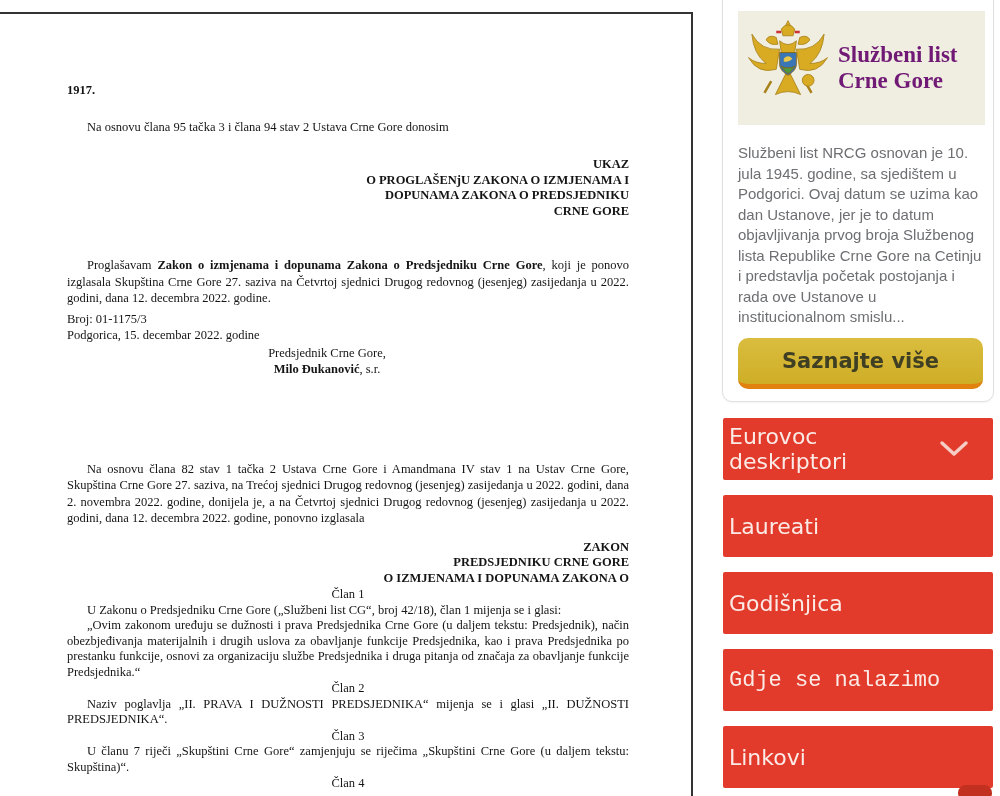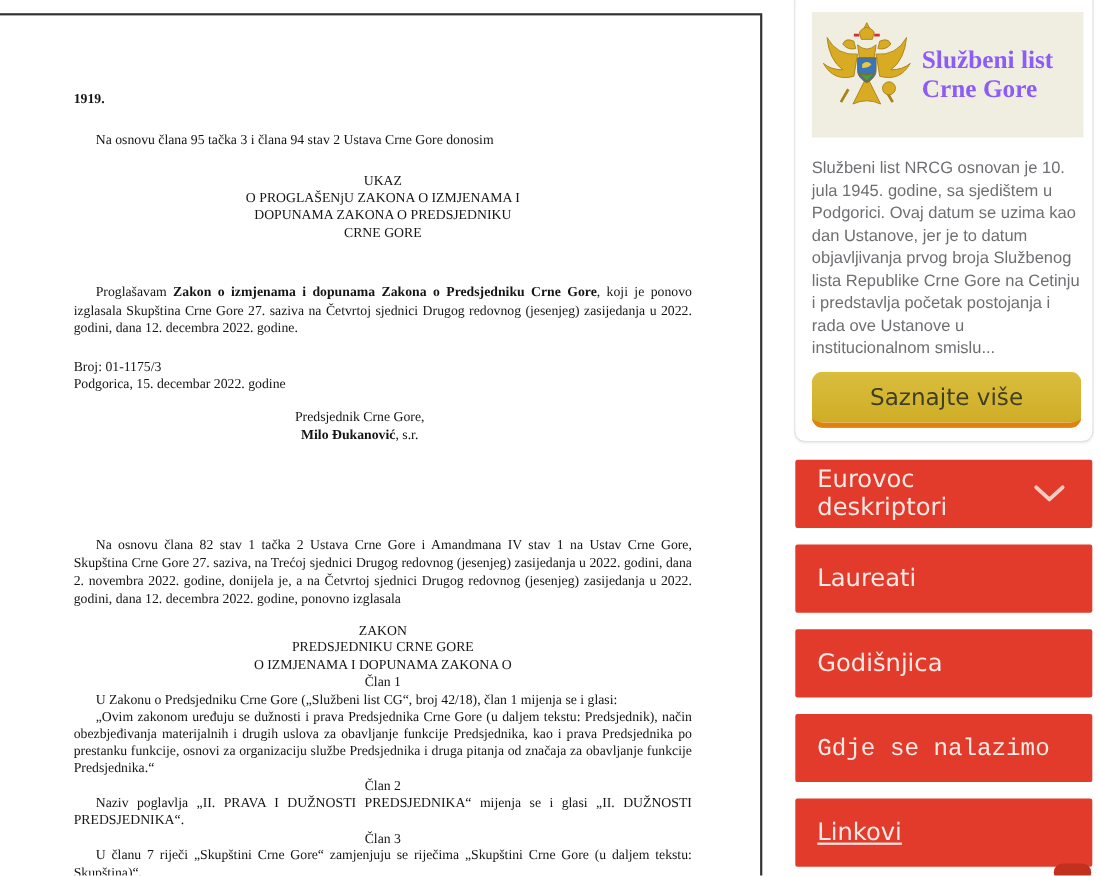--- a/index.html
+++ b/index.html
@@ -8,66 +8,66 @@
 
   
   .doc-page { position:absolute; left:-3px; top:12px; width:696px; height:900px;
               background:#ffffff; border:2px solid #333333; }
   .doc-content { padding:68px 62px 0 68px; font-family:"Liberation Serif","DejaVu Serif",serif;
                  font-size:12.5px; line-height:16.5px; color:#151515; }
   .doc-num   { font-weight:bold; }
   .ind       { text-indent:20px; }
   .just      { text-align:justify; }
   .p-intro   { margin-top:20px; }
-  .h-center  { text-align:center; font-weight:normal; line-height:15.5px; }
+  .h-center  { text-align:right; font-weight:bold; line-height:15.5px; }
   .h-ukaz    { margin-top:22px; }
   .p-procl   { margin-top:38px; }
-  .p-broj    { margin-top:18px; }
-  .sig-block { margin-top:13px; text-align:center; padding-right:42px; }
+  .p-broj    { margin-top:4px; }
+  .sig-block { margin-top:1px; text-align:center; padding-right:42px; }
   .p-pre2    { margin-top:83px; }
   .h-zakon   { margin-top:13px; }
   .art-head  { text-align:center; margin-top:1px; line-height:15.5px; }
   .art p     { line-height:15.5px; }
   b          { font-weight:bold; }
 
   
   .side-card { position:absolute; left:722px; top:-10px; width:272px; height:412px;
                background:#ffffff; border:1px solid #e1e1e1; border-radius:10px;
                box-shadow:0 1px 2px rgba(0,0,0,.05); }
   .logo-box  { position:absolute; left:15px; top:20px; width:247px; height:114px;
                background:#f0ede1; display:flex; align-items:center; padding-left:8px;
                cursor:pointer; }
   .logo-title { font-family:"Liberation Serif","DejaVu Serif",serif; font-weight:bold;
-                font-size:23px; line-height:26px; color:#8b5cf6; margin-left:8px; }
+                font-size:23px; line-height:26px; color:#701a75; margin-left:8px; }
   .about-txt { position:absolute; left:15px; top:152px; width:250px;
                font-size:15px; line-height:20.5px; color:#6e6f72; }
   .gold-btn  { position:absolute; left:15px; top:347px; width:245px; height:51px;
                background:linear-gradient(#dabd3f,#cfae26); border:none;
                border-bottom:5px solid #e0820d; border-radius:10px;
                font-family:"DejaVu Sans","Liberation Sans",sans-serif;
-               font-size:21px; color:#3f3f23; cursor:pointer; }
+               font-size:21px; color:#3f3f23; cursor:pointer;font-weight:bold; }
 
   
   .menu-btn  { position:absolute; left:723px; width:270px; height:62px;
                background:#e23b2b; color:#fbeae6; border-radius:2px;
-               display:flex; align-items:center; padding-left:20px;
+               display:flex; align-items:center; padding-left:6px;
                font-family:"DejaVu Sans","Liberation Sans",sans-serif;
                font-size:22px; cursor:pointer;gap:44px; }
   .menu-btn .chev { margin-left:auto; margin-right:24px; display:flex; }
 
   .scroll-tab { position:absolute; left:958px; top:785px; width:34px; height:16px;
                 background:#c2301f; border-radius:8px; cursor:pointer; }
 </style>
 </head>
 <body>
 
 <div class="doc-page">
   <div class="doc-content">
 
-    <p class="doc-num">1919.</p>
+    <p class="doc-num">1917.</p>
 
     <p class="ind p-intro">Na osnovu člana 95 tačka 3 i člana 94 stav 2 Ustava Crne Gore donosim</p>
 
     <div class="h-center h-ukaz">
       <div>UKAZ</div>
       <div>O PROGLAŠENjU ZAKONA O IZMJENAMA I</div>
       <div>DOPUNAMA ZAKONA O PREDSJEDNIKU</div>
       <div>CRNE GORE</div>
     </div>
 
@@ -165,17 +165,17 @@
 </div>
 
 <div class="menu-btn" style="top:572px;">
   <span>Godišnjica</span>
 </div>
 
 <div class="menu-btn" style="top:649px;font-family:Liberation Mono, monospace;">
   <span>Gdje se nalazimo</span>
 </div>
 
-<div class="menu-btn" style="top:726px;text-decoration:underline;">
+<div class="menu-btn" style="top:726px;">
   <span>Linkovi</span>
 </div>
 
 <div class="scroll-tab"></div>
 
 </body></html>

